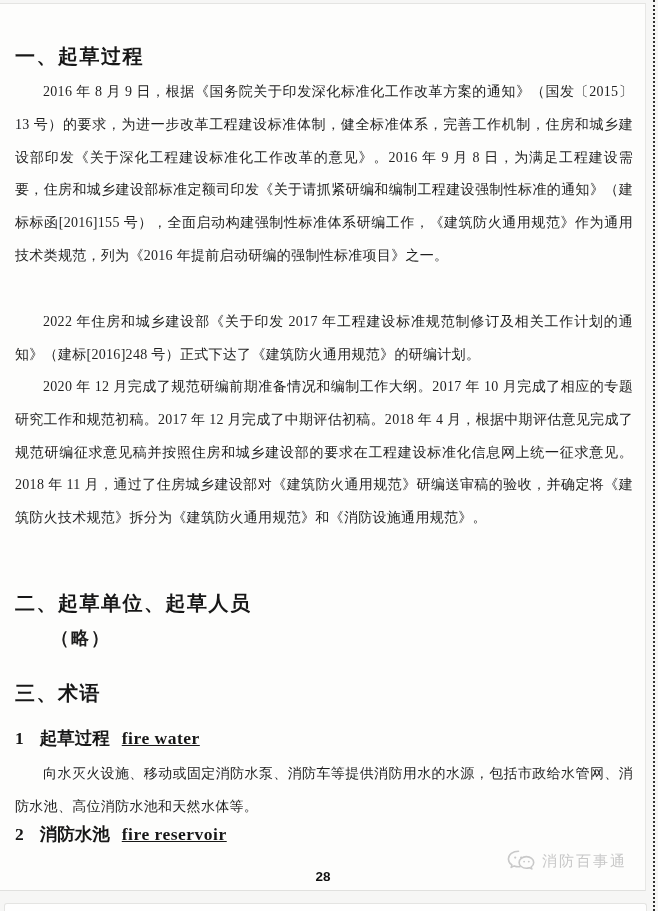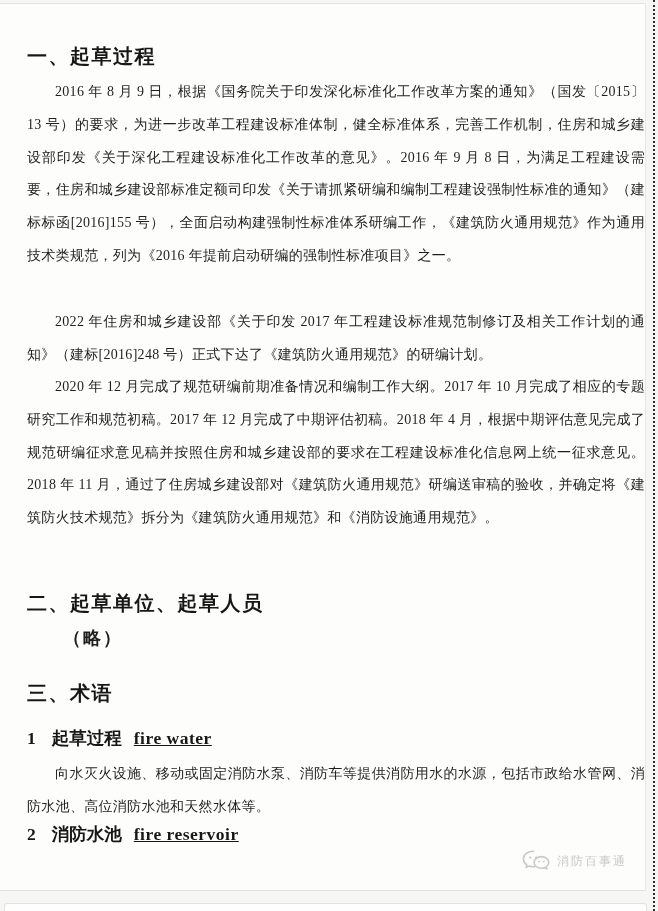--- a/index.html
+++ b/index.html
@@ -29,21 +29,21 @@
     border: 1px solid #e4e4e2; border-bottom: none;
     border-radius: 3px 3px 0 0;
   }
 
   
   .dotted-edge {
     position: absolute; left: 653px; top: 0; height: 911px; width: 0;
     border-left: 2px dotted #2e2e2e;
   }
 
-  .blk { position: absolute; left: 15px; width: 618px; color: #1f1f1f; margin-left: 12px; }
+  .blk { position: absolute; left: 15px; width: 618px; color: #1f1f1f; }
 
   .h-section {
     font-size: 20px; font-weight: bold; letter-spacing: 1.5px;
     color: #171717;
   }
   .body-text {
     font-size: 14px; line-height: 32.8px;
     text-align: justify; text-justify: inter-ideograph;
     text-indent: 2em;
     letter-spacing: 0.3px;
@@ -56,21 +56,21 @@
 
   .page-num {
     position: absolute; left: 0; top: 865px; width: 646px;
     text-align: center; font-size: 13.5px; font-weight: bold; color: #111;
     font-family: "Liberation Sans", "DejaVu Sans", sans-serif;
   }
 
   .watermark {
     position: absolute; top: 845px; right: 18px;
     display: flex; align-items: center; gap: 6px;
-    color: #c8c8c8; font-size: 12px; letter-spacing: 2px;
+    color: #c8c8c8; font-size: 15px; letter-spacing: 2px;
     font-family: "Liberation Sans", "DejaVu Sans", sans-serif;
     user-select: none;
   }
   .watermark svg { display: block; }
 </style>
 </head>
 <body>
 
 <div class="canvas">
 
@@ -93,20 +93,21 @@
     <div class="blk term-head" style="top: 722px;">
       <span class="t-num">1</span><span class="t-zh">起草过程</span><span class="t-en">fire water</span>
     </div>
 
     <div class="blk body-text" style="top: 754px;">向水灭火设施、移动或固定消防水泵、消防车等提供消防用水的水源，包括市政给水管网、消防水池、高位消防水池和天然水体等。</div>
 
     <div class="blk term-head" style="top: 818px;">
       <span class="t-num">2</span><span class="t-zh">消防水池</span><span class="t-en">fire reservoir</span>
     </div>
 
+    <div class="page-num">28</div>
 
     <div class="watermark">
       <span>
         <svg width="30" height="24" viewBox="0 0 30 24" fill="none">
           <path d="M12.5 2.2 C6.8 2.2 2.4 5.7 2.4 10.0 C2.4 12.4 3.8 14.5 5.9 15.9 L5.2 18.4 L8.2 16.9 C9.5 17.4 11.0 17.7 12.5 17.7 C13.0 17.7 13.4 17.7 13.9 17.6" stroke="#c9c9c9" stroke-width="1.6" stroke-linejoin="round" stroke-linecap="round"></path>
           <circle cx="9.2" cy="8.6" r="1.1" fill="#c9c9c9"></circle>
           <circle cx="15.2" cy="8.6" r="1.1" fill="#c9c9c9"></circle>
           <path d="M20.4 7.6 C24.5 7.6 27.7 10.2 27.7 13.4 C27.7 15.2 26.7 16.8 25.2 17.9 L25.8 19.9 L23.4 18.7 C22.5 19.0 21.5 19.2 20.4 19.2 C16.3 19.2 13.1 16.6 13.1 13.4 C13.1 10.2 16.3 7.6 20.4 7.6 Z" stroke="#c9c9c9" stroke-width="1.6" stroke-linejoin="round"></path>
           <circle cx="18.1" cy="12.6" r="0.95" fill="#c9c9c9"></circle>
           <circle cx="22.8" cy="12.6" r="0.95" fill="#c9c9c9"></circle>

